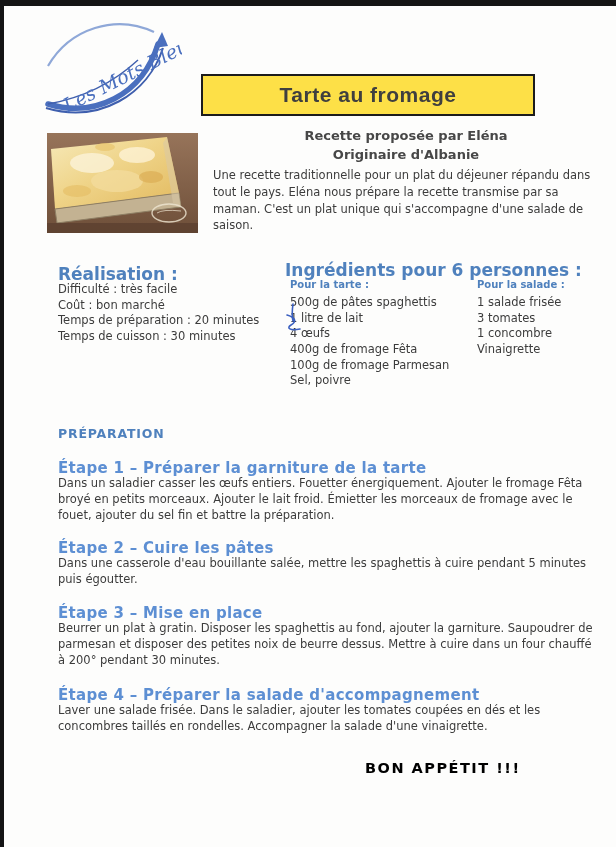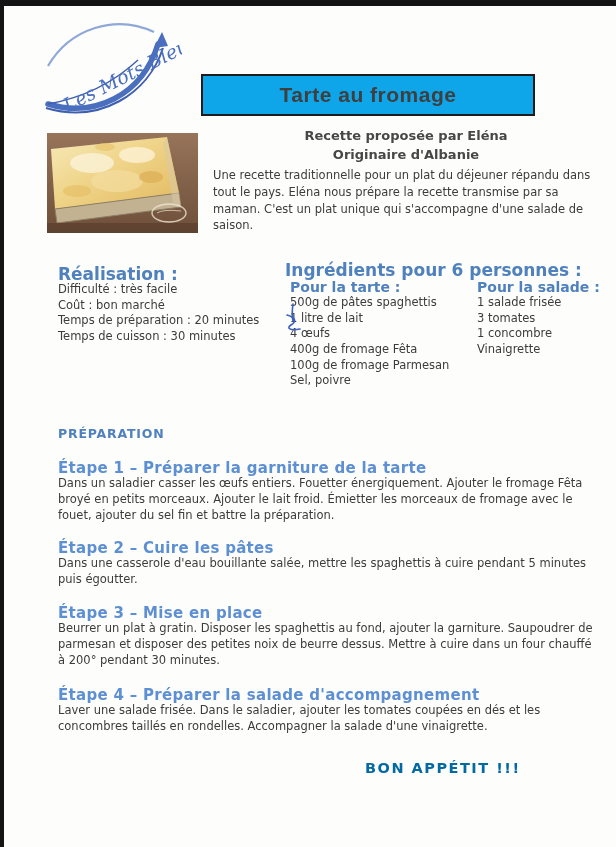--- a/index.html
+++ b/index.html
@@ -7,37 +7,37 @@
     position:relative;width:616px;height:847px;margin:0 auto;
     background:#fdfdfc;overflow:hidden;
     font-family:"DejaVu Sans","Liberation Sans",sans-serif;
     color:#3c3c3c;
   }
   .abs{position:absolute;}
   .scan-edge-top{left:0;top:0;width:616px;height:6px;background:#141414;}
   .scan-edge-left{left:0;top:0;width:4px;height:847px;background:#141414;}
   .title-box{
     left:201px;top:74px;width:330px;height:38px;
-    border:2px solid #1c1c1c;background:#0ea5e9;
+    border:2px solid #1c1c1c;background:#fde047;
     display:flex;align-items:center;justify-content:center;
   }
   .title-text{
     font-family:"Liberation Sans","DejaVu Sans",sans-serif;
     font-weight:bold;font-size:21px;color:#3f3f3f;letter-spacing:.5px;
   }
   .subhead{font-weight:bold;font-size:13px;color:#474747;text-align:center;width:386px;}
   .intro{font-size:11.5px;line-height:16.8px;width:388px;color:#3c3c3c;}
   .blue-head{font-weight:bold;font-size:17px;color:#4f81bd;}
-  .blue-sub{font-weight:bold;font-size:14px;color:#4f81bd;}
+  .blue-sub{font-weight:bold;font-size:10px;color:#4f81bd;}
   .plain{font-size:11.5px;line-height:15.7px;color:#3c3c3c;}
   .plain div{height:15.7px;}
   .step-title{font-weight:bold;font-size:15px;color:#5d8fd3;letter-spacing:.3px;}
   .step-text{font-size:11.5px;line-height:16.2px;width:543px;color:#3c3c3c;}
   .prep-head{font-weight:bold;font-size:12.5px;color:#4f81bd;letter-spacing:.8px;}
-  .bon{font-weight:bold;font-size:14.5px;color:#0369a1;letter-spacing:1.5px;}
+  .bon{font-weight:bold;font-size:14.5px;color:#000000;letter-spacing:1.5px;}
 </style>
 </head>
 <body>
 
 <div class="page">
 
   <div class="abs scan-edge-top"></div>
   <div class="abs scan-edge-left"></div>
 
   <div class="abs" style="left:42px;top:12px;width:140px;height:108px;">

